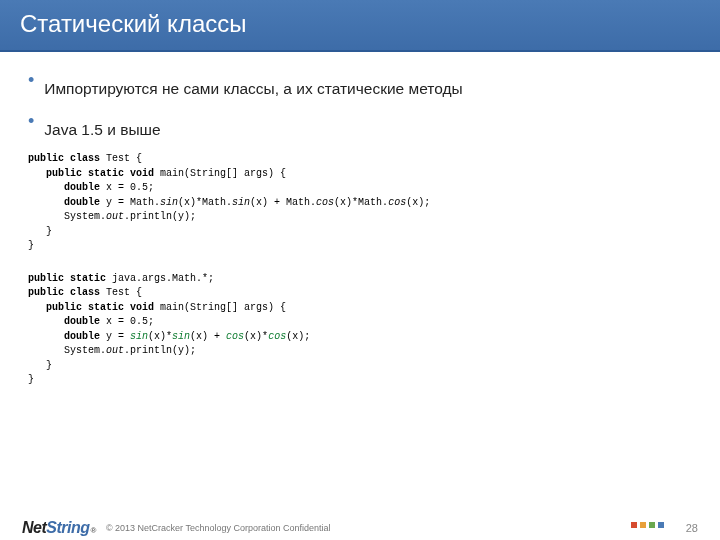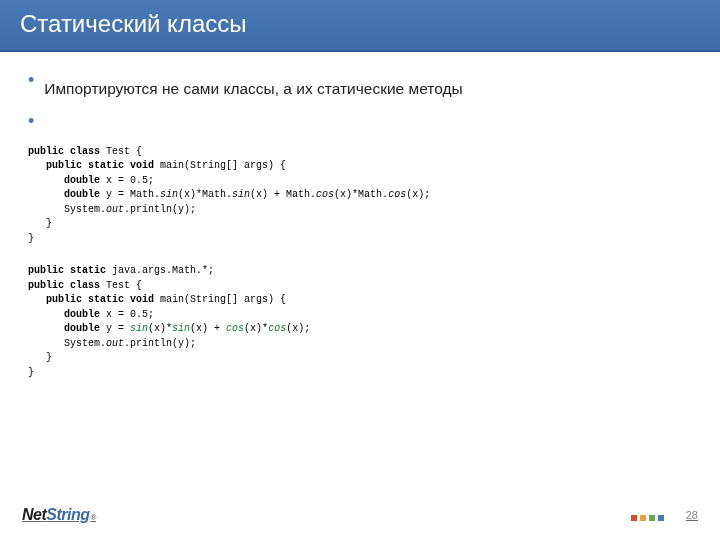--- a/index.html
+++ b/index.html
@@ -45,43 +45,42 @@
     line-height: 1.45;
     margin: 8px 0 18px 0;
     color: #000;
     white-space: pre;
   }
   .kw { color: #000; font-weight: bold; }
   .em { font-style: italic; }
   .fn { color: #0b7a2e; font-style: italic; }
   .footer {
     position: absolute;
-    bottom: 16px;
+    bottom: 3px;
     left: 0;
     right: 0;
     padding: 0 22px;
     display: flex;
     align-items: center;
     justify-content: space-between;
     font-size: 10px;
     color: #666;
-    text-decoration: underline;
   }
   .logo {
     display: flex;
     align-items: baseline;
     font-weight: bold;
     font-size: 16px;
     letter-spacing: -0.5px;
   }
   .logo-net { color: #222; font-style: italic; }
   .logo-cracker { color: #3d6ca8; font-style: italic; }
   .logo-r { font-size: 8px; color: #666; vertical-align: super; margin-left: 1px; }
   .copyright { flex: 1; margin-left: 10px; font-size: 9px; color: #777; }
-  .page-right { display: flex; align-items: flex-end; gap: 22px; }
+  .page-right { display: flex; align-items: flex-start; gap: 22px; }
   .dots { display: flex; gap: 3px; }
   .dot { width: 6px; height: 6px; }
   .d1 { background: #d64b2f; }
   .d2 { background: #e8a03a; }
   .d3 { background: #6aa84f; }
   .d4 { background: #4a7ab5; }
   .page-num { font-size: 11px; color: #888; }
 </style>
 </head>
 <body>
@@ -90,20 +89,21 @@
 
 <div class="content">
 
   <div class="bullet">
     <span class="bullet-dot">•</span>
     <span class="bullet-text">Импортируются не сами классы, а их статические методы</span>
   </div>
 
   <div class="bullet">
     <span class="bullet-dot">•</span>
+    <span class="bullet-text">Java 1.5 и выше</span>
   </div>
 
   <div class="code-block"><span class="kw">public</span><span class="kw"> class</span><span> Test {</span>
 <span class="kw">   public</span><span class="kw"> static</span><span class="kw"> void</span><span> main(String[] args) {</span>
 <span class="kw">      double</span><span> x = 0.5;</span>
 <span class="kw">      double</span><span> y = Math.</span><span class="em">sin</span><span>(x)*Math.</span><span class="em">sin</span><span>(x) + Math.</span><span class="em">cos</span><span>(x)*Math.</span><span class="em">cos</span><span>(x);</span>
 <span>      System.</span><span class="em">out</span><span>.println(y);</span>
 <span>   }</span>
 <span>}</span></div>
 
@@ -117,20 +117,21 @@
 <span>}</span></div>
 
 </div>
 
 <div class="footer">
   <div class="logo">
     <span class="logo-net">Net</span>
       <span class="logo-cracker">String</span>
       <span class="logo-r">®</span>
   </div>
+  <div class="copyright">© 2013 NetCracker Technology Corporation Confidential</div>
   <div class="page-right">
     <div class="dots">
       <div class="dot d1"></div>
       <div class="dot d2"></div>
       <div class="dot d3"></div>
       <div class="dot d4"></div>
     </div>
     <span class="page-num">28</span>
   </div>
 </div>

